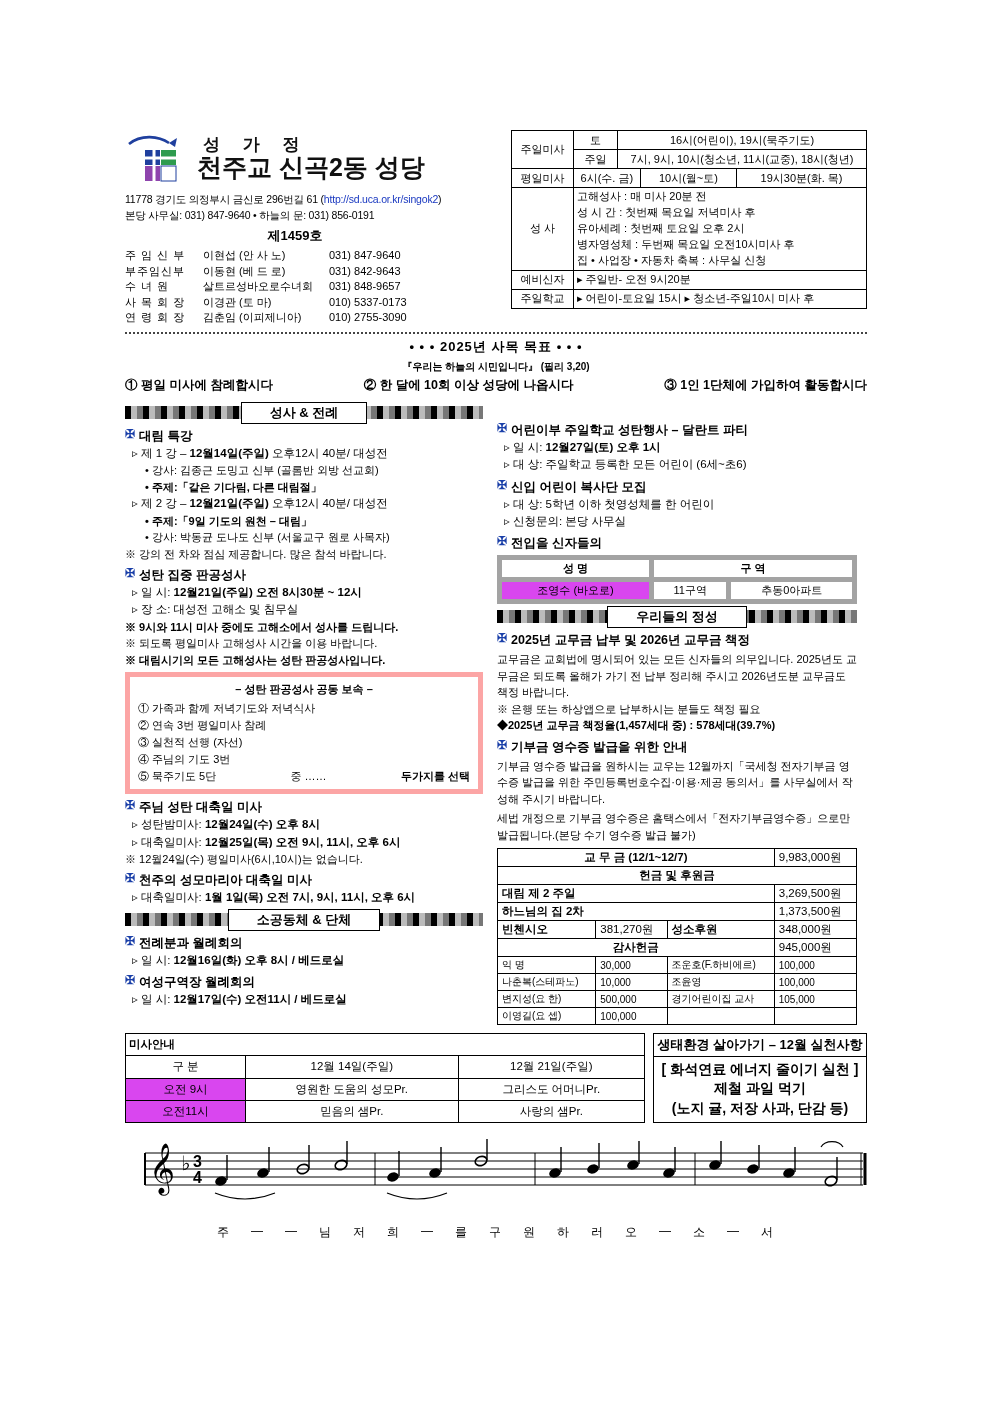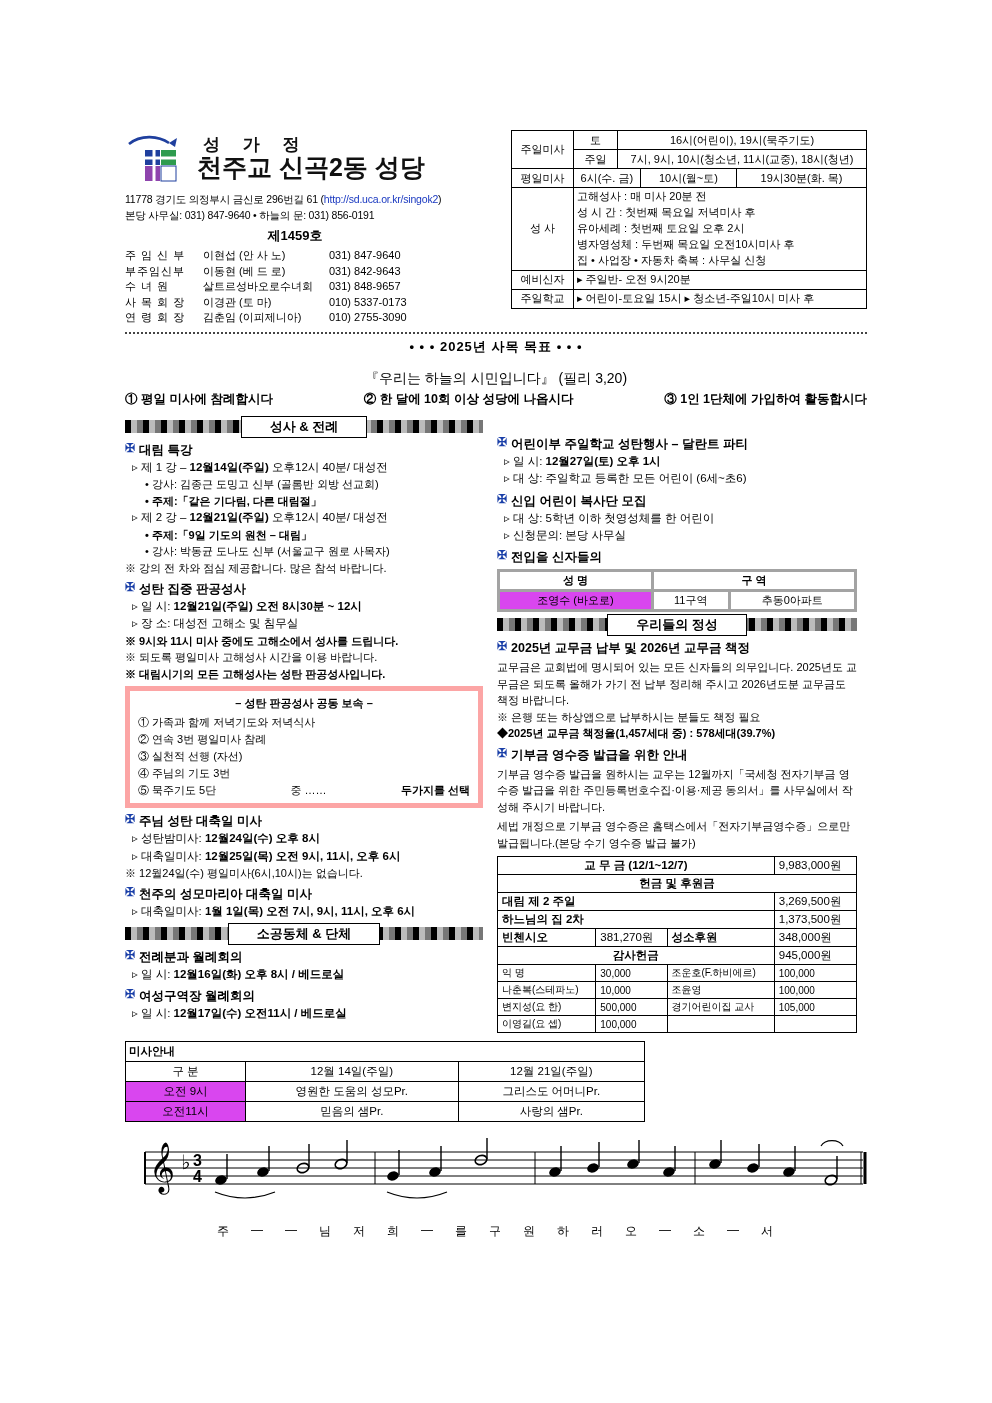--- a/index.html
+++ b/index.html
@@ -37,21 +37,21 @@
   table.grid td, table.grid th { border: 1px solid #000; padding: 1px 3px; font-size: 11px; }
   .ctr { text-align: center; }
   .hr-tbl td { height: 19px; }
   .smalllab { font-size: 11px; }
 
   .dotline { border-top: 2px dotted #444; margin: 6px 0 4px 0; }
 
   
   .goals { text-align: center; }
   .goals .t1 { font-size: 13px; font-weight: bold; letter-spacing: 1px; }
-  .goals .t2 { font-size: 14px; font-weight: normal; margin-top: 14px;}
+  .goals .t2 { font-size: 10px; font-weight: bold; margin-top: 4px;}
   .goals .t3 { font-size: 12.5px; font-weight: bold; margin-top: 3px; display:flex; justify-content:space-between; }
 
   
   .cols { display: flex; gap: 14px; margin-top: 6px; }
   .col { width: 358px; }
   .col.right { width: 360px; }
 
   .band { position: relative; height: 20px; margin: 3px 0 4px 0; display:flex; align-items:center; justify-content:center;}
   .band .bar { position:absolute; left:0; right:0; top:3px; height:13px;
      background: repeating-linear-gradient(90deg,#000 0 6px,#bbb 6px 12px,#777 12px 18px); }
@@ -62,21 +62,21 @@
   .cross { color:#1a3fa8; font-size: 12px; line-height:1.1; }
   .sub { font-size: 11.5px; margin-left: 7px; line-height:1.5; }
   .sub2 { font-size: 11px; margin-left: 20px; line-height:1.5;}
   .note { font-size: 11px; line-height: 1.5; }
   b { font-weight: bold; }
 
   .boxed { border: 5px solid #fca5a5; padding: 4px 8px; font-size: 11px; line-height: 1.55; margin-top: 4px;}
   .boxed .ttl { text-align:center; font-weight:bold; margin-bottom: 2px;}
 
   table.inner { border-collapse: collapse; width: 100%; margin-top: 3px; }
-  table.inner td, table.inner th { border: 3px solid #a3a3a3; font-size: 11px; padding: 1px 3px; text-align:center;}
+  table.inner td, table.inner th { border: 5px solid #a3a3a3; font-size: 11px; padding: 1px 3px; text-align:center;}
 
   
   table.money { border-collapse: collapse; width: 100%; margin-top: 5px; }
   table.money td { border: 1px solid #000; font-size: 11.5px; padding: 1px 4px; }
   table.money .r { }
   table.money .c { text-align: center; }
   table.money .small td { font-size: 10px; }
 
   
   .bottom { display:flex; gap: 8px; margin-top: 8px; }
@@ -427,20 +427,36 @@
         <td>그리스도 어머니Pr.</td>
       </tr>
       <tr>
         <td class="hl">오전11시</td>
         <td>믿음의 샘Pr.</td>
         <td>사랑의 샘Pr.</td>
       </tr>
     </tbody>
       </table>
 
+    <table class="eco">
+      <tbody>
+          <tr>
+            <td style="font-weight:bold;font-size:13px;padding:2px">생태환경 살아가기 – 12월 실천사항</td>
+          </tr>
+      <tr>
+            <td style="font-weight:bold;font-size:14px;padding:4px 2px 0 2px;border-bottom:none;">[ 화석연료 에너지 줄이기 실천 ]</td>
+          </tr>
+      <tr>
+            <td style="font-weight:bold;font-size:14px;border-top:none;border-bottom:none;">제철 과일 먹기</td>
+          </tr>
+      <tr>
+            <td style="font-weight:bold;font-size:14px;border-top:none;padding-bottom:4px;">(노지 귤, 저장 사과, 단감 등)</td>
+          </tr>
+    </tbody>
+      </table>
   </div>
 
   <div class="score">
     <svg width="742" height="86" viewBox="0 0 742 86" style="margin-left:10px">
       <g stroke="#000" stroke-width="1">
         <line x1="10" y1="20" x2="728" y2="20"></line>
         <line x1="10" y1="28" x2="728" y2="28"></line>
         <line x1="10" y1="36" x2="728" y2="36"></line>
         <line x1="10" y1="44" x2="728" y2="44"></line>
         <line x1="10" y1="52" x2="728" y2="52"></line>

